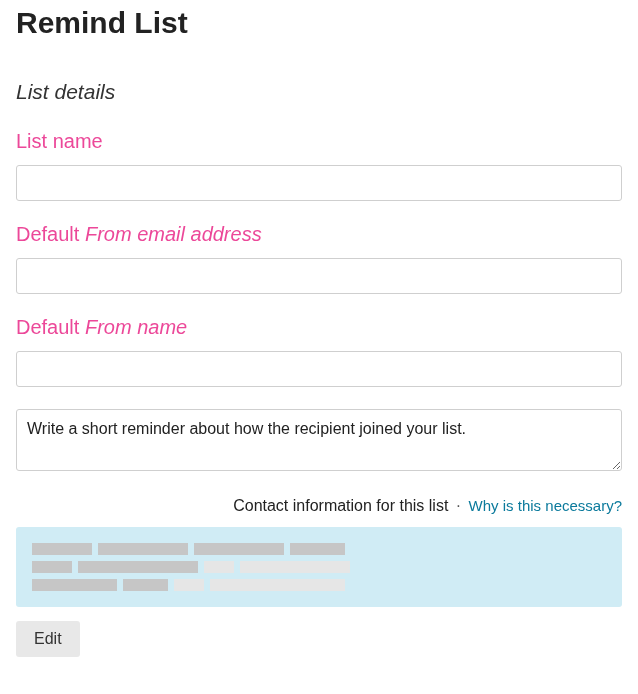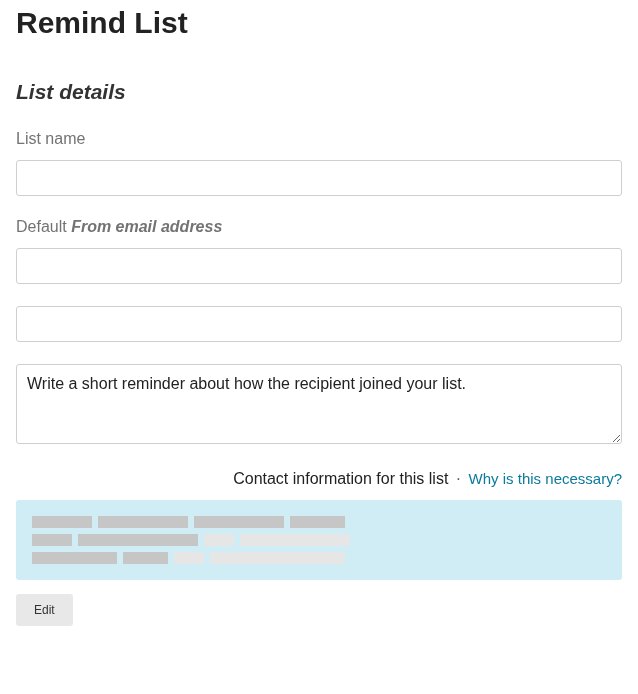--- a/index.html
+++ b/index.html
@@ -13,50 +13,50 @@
     .page-title {
       font-size: 30px;
       font-weight: 700;
       color: #222;
       margin-top: 6px;
       margin-bottom: 40px;
     }
     .section-title {
       font-size: 21px;
       font-style: italic;
-      font-weight: 700;
+      font-weight: 400;
       color: #333;
       margin-bottom: 26px;
     }
     .field {
       margin-bottom: 22px;
     }
     .field-label {
       display: block;
-      font-size: 16px;
-      color: #737373;
+      font-size: 20px;
+      color: #ec4899;
       margin-bottom: 12px;
       font-weight: 500;
     }
     .field-label .italic {
       font-style: italic;
-      font-weight: 700;
+      font-weight: 400;
     }
     input[type="text"].text-input {
       width: 100%;
       height: 36px;
       border: 1px solid #cfcfcf;
       border-radius: 3px;
       padding: 0 10px;
       font-size: 15px;
       background: #fff;
     }
     textarea.text-area {
       width: 100%;
-      height: 80px;
+      height: 62px;
       border: 1px solid #cfcfcf;
       border-radius: 3px;
       padding: 10px 10px;
       font-size: 16px;
       font-family: inherit;
       resize: vertical;
       background: #fff;
       color: #222;
     }
     textarea.text-area::placeholder {
@@ -96,21 +96,21 @@
     .contact-box .blk {
       height: 12px;
       background: #c6c6c6;
     }
     .edit-btn {
       display: inline-block;
       background: #e8e8e8;
       border: none;
       border-radius: 3px;
       padding: 9px 18px;
-      font-size: 12px;
+      font-size: 16px;
       color: #333;
       cursor: pointer;
       font-family: inherit;
     }
   </style>
 </head>
 <body>
 
 
 
@@ -124,20 +124,23 @@
 </div>
 
 <div class="field">
   <label class="field-label">
     <span>Default </span><span class="italic">From email address</span>
   </label>
   <input type="text" class="text-input" value="" style="">
 </div>
 
 <div class="field">
+  <label class="field-label">
+    <span>Default </span><span class="italic">From name</span>
+  </label>
   <input type="text" class="text-input" value="" style="">
 </div>
 
 <div class="field">
   <textarea class="text-area" placeholder="Write a short reminder about how the recipient joined your list." style=""></textarea>
 </div>
 
 <div class="contact-label">
   <span>Contact information for this list</span>
   <span class="sep">·</span>

